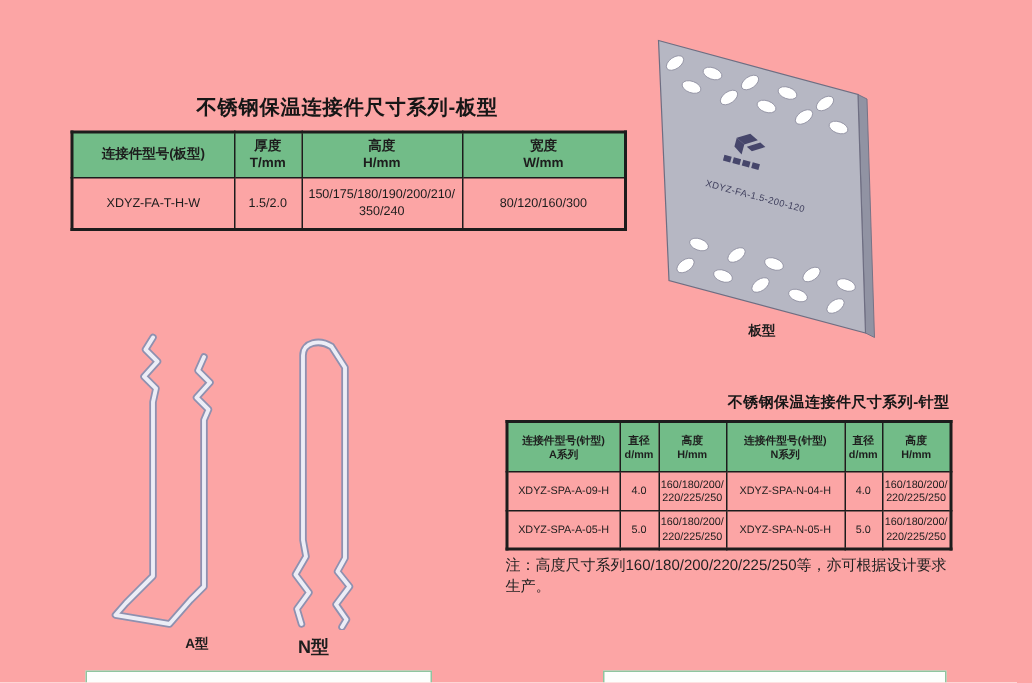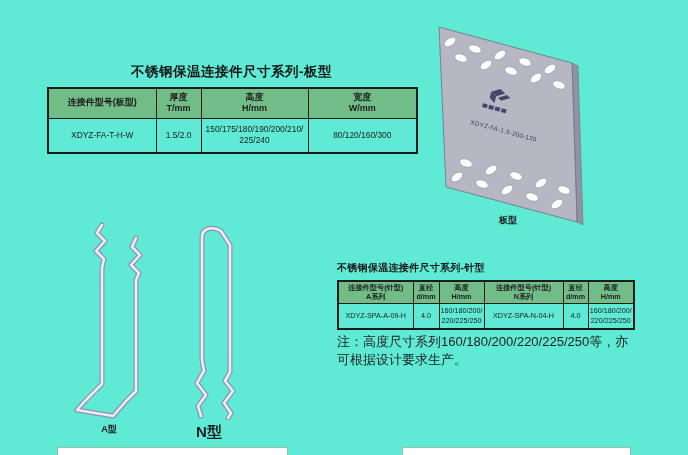--- a/index.html
+++ b/index.html
@@ -1,43 +1,43 @@
 <!DOCTYPE html>
 <html><head>
 <meta charset="utf-8">
 <style>
   * { box-sizing: border-box; margin: 0; padding: 0; }
   html,body { background:#ffffff; }
   .canvas{
-    position:relative; width:688px; height:455px; background:#5eead4;
+    position:relative; width:688px; height:455px; background:#fca5a5;
     overflow:hidden; font-family:"Liberation Sans", sans-serif; color:#1d1d1d;
   }
   
   .sec1{ position:absolute; left:47px; top:63px; width:369px; }
   .t1-title{ font-size:13.5px; font-weight:700; text-align:center; letter-spacing:.5px; margin-bottom:6px; color:#161616; }
   table{ border-collapse:collapse; table-layout:fixed;padding-left:36px; }
   .t1{ width:369px; border:2px solid #1c1c1c; }
   .t1 th,.t1 td{ border:1.3px solid #1c1c1c; text-align:center; vertical-align:middle; white-space:pre-line; }
   .t1 th{ background:#72bc88; font-size:9px; font-weight:700; height:30px; line-height:1.3; }
   .t1 td{ font-size:8.4px; height:35px; line-height:1.35; }
   .note1{ margin-left:-7px; margin-top:3px; font-size:8.6px; line-height:1.4; color:#222; white-space:pre-line; }
   
   .sec2{ position:absolute; left:337px; top:261px; width:296px; }
-  .t2-title{ font-size:10px; font-weight:700; text-align:left; letter-spacing:.3px; margin-bottom:5px; color:#161616; }
+  .t2-title{ font-size:10px; font-weight:700; text-align:right; letter-spacing:.3px; margin-bottom:5px; color:#161616; }
   .t2{ width:296px; border:2px solid #1c1c1c; }
   .t2 th,.t2 td{ border:1.2px solid #1c1c1c; text-align:center; vertical-align:middle; white-space:pre-line; }
-  .t2 th{ background:#72bc88; font-size:7.2px; font-weight:700; height:22px; line-height:1.25; }
+  .t2 th{ background:#72bc88; font-size:7.2px; font-weight:700; height:33px; line-height:1.25; }
   .t2 td{ font-size:7.2px; height:26px; line-height:1.3; }
-  .note2{ margin-top:3px; font-size:13px; color:#222; }
+  .note2{ margin-top:3px; font-size:10px; color:#222; }
   
   .plate-fig{ position:absolute; left:425px; top:12px; width:225px; height:218px; }
   .plate-label{ position:absolute; left:473px; top:214px; width:70px; text-align:center; font-size:9px; font-weight:700; }
   .pins-fig{ position:absolute; left:70px; top:220px; width:215px; height:200px; }
-  .pin-label-a{ position:absolute; left:79px; top:423px; width:60px; text-align:center; font-size:9px; font-weight:700; }
-  .pin-label-n{ position:absolute; left:179px; top:423px; width:60px; text-align:center; font-size:15px; font-weight:700; }
+  .pin-label-a{ position:absolute; left:79px; top:423px; width:60px; text-align:right; font-size:9px; font-weight:700; }
+  .pin-label-n{ position:absolute; left:179px; top:423px; width:60px; text-align:center; font-size:12px; font-weight:700; }
   svg text{ font-family:"Liberation Sans", sans-serif; }
   
   .bbox{ position:absolute; top:447px; height:30px; background:#fdfefd; border:1.5px solid #8fc5a0; }
   .bbox-left{ left:57px; width:231px; }
   .bbox-right{ left:402px; width:229px; }
 </style>
 </head>
 <body>
 
 <div class="canvas">
@@ -58,21 +58,21 @@
 T/mm</th>
         <th>高度
 H/mm</th>
         <th>宽度
 W/mm</th>
       </tr>
       <tr>
         <td>XDYZ-FA-T-H-W</td>
         <td>1.5/2.0</td>
         <td>150/175/180/190/200/210/
-225/240</td>
+350/240</td>
         <td>80/120/160/300</td>
       </tr>
     </tbody>
       </table>
   </div>
 
   <svg class="plate-fig" viewBox="0 0 225 218">
 
     <polygon points="147,51 153,54 158,213 152,210" fill="#9193a3" stroke="#6e6e82" stroke-width="0.6"></polygon>
 
@@ -162,20 +162,30 @@
       <tr>
         <td>XDYZ-SPA-A-09-H</td>
         <td>4.0</td>
         <td>160/180/200/
 220/225/250</td>
         <td>XDYZ-SPA-N-04-H</td>
         <td>4.0</td>
         <td>160/180/200/
 220/225/250</td>
       </tr>
+      <tr>
+        <td>XDYZ-SPA-A-05-H</td>
+        <td>5.0</td>
+        <td>160/180/200/
+220/225/250</td>
+        <td>XDYZ-SPA-N-05-H</td>
+        <td>5.0</td>
+        <td>160/180/200/
+220/225/250</td>
+      </tr>
     </tbody>
       </table>
     <div class="note2">注：高度尺寸系列160/180/200/220/225/250等，亦可根据设计要求生产。</div>
   </div>
 
   <div class="bbox bbox-left"></div>
   <div class="bbox bbox-right"></div>
 
 </div>
 

